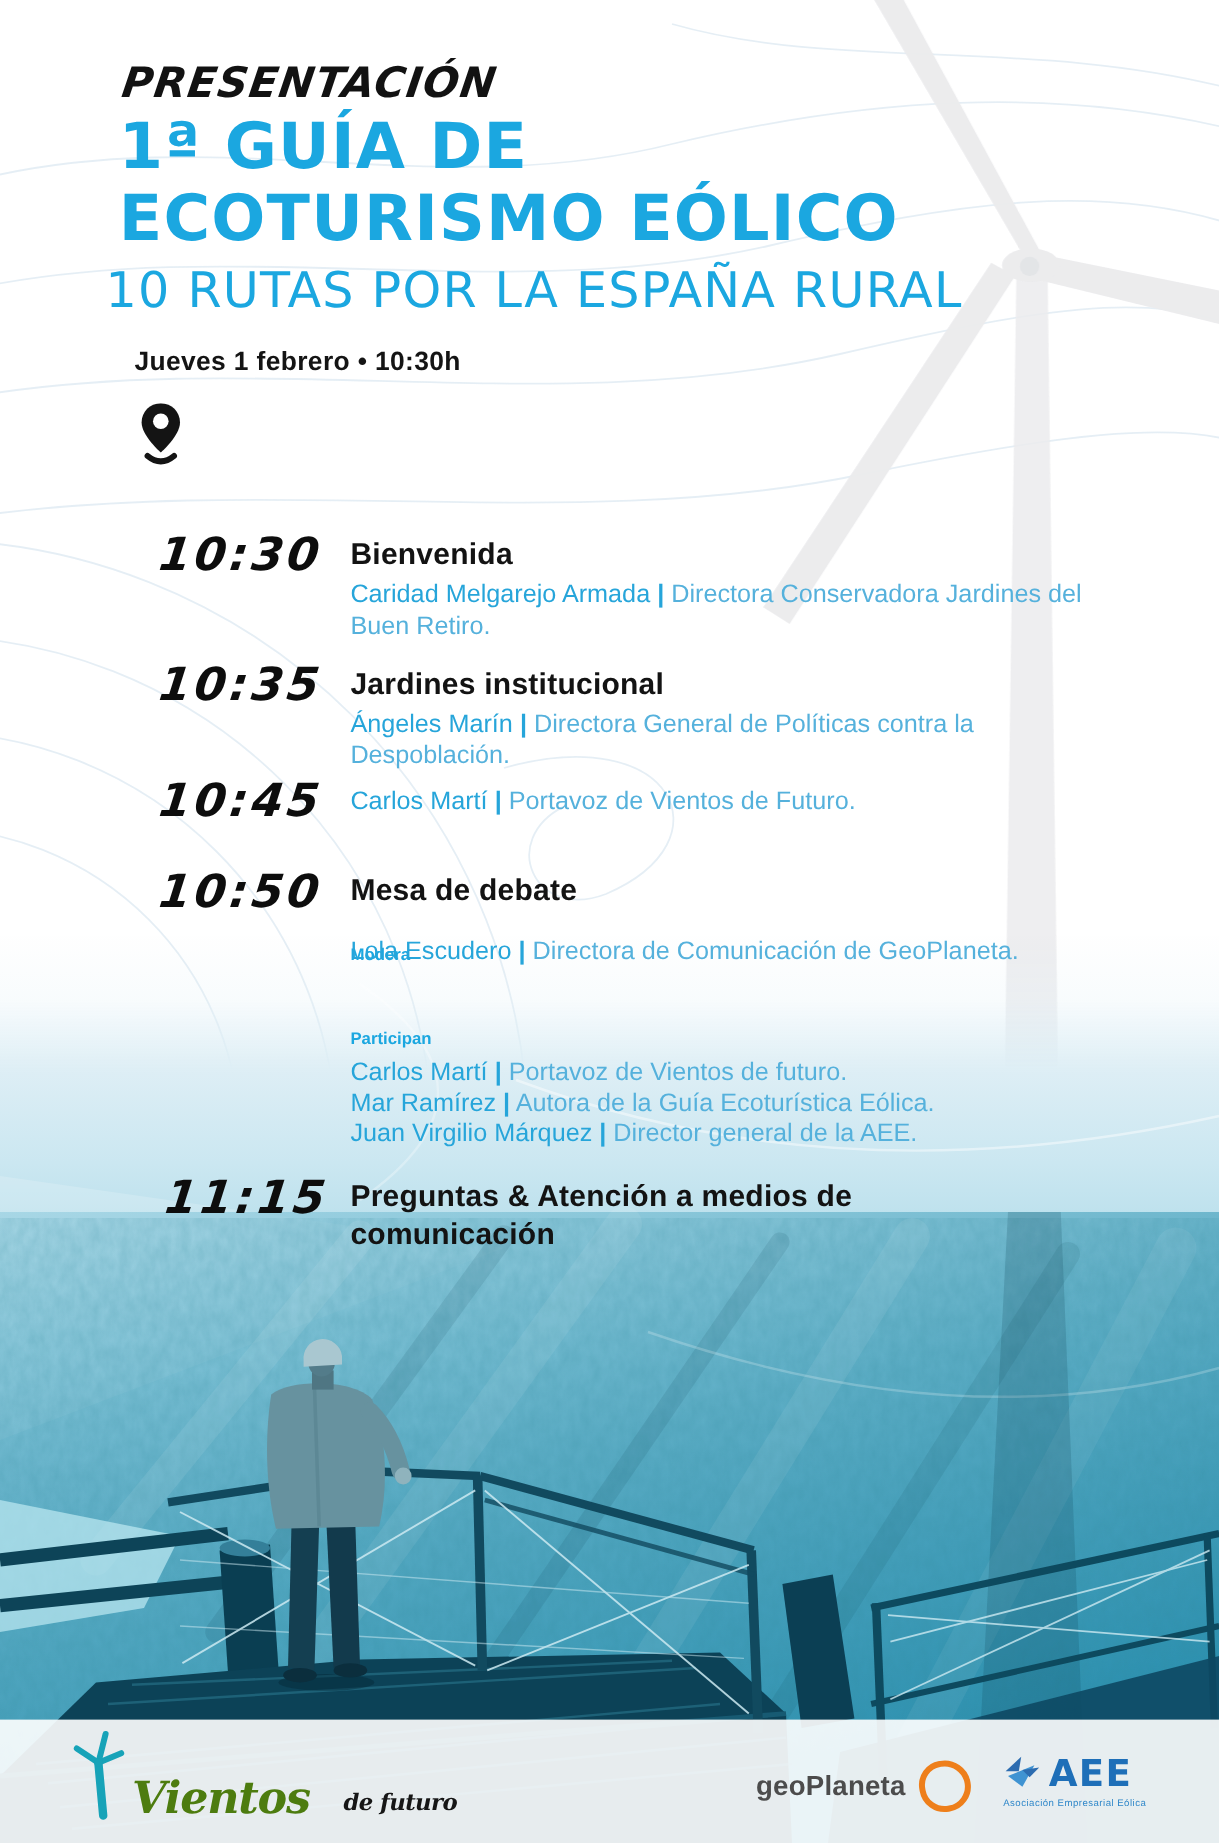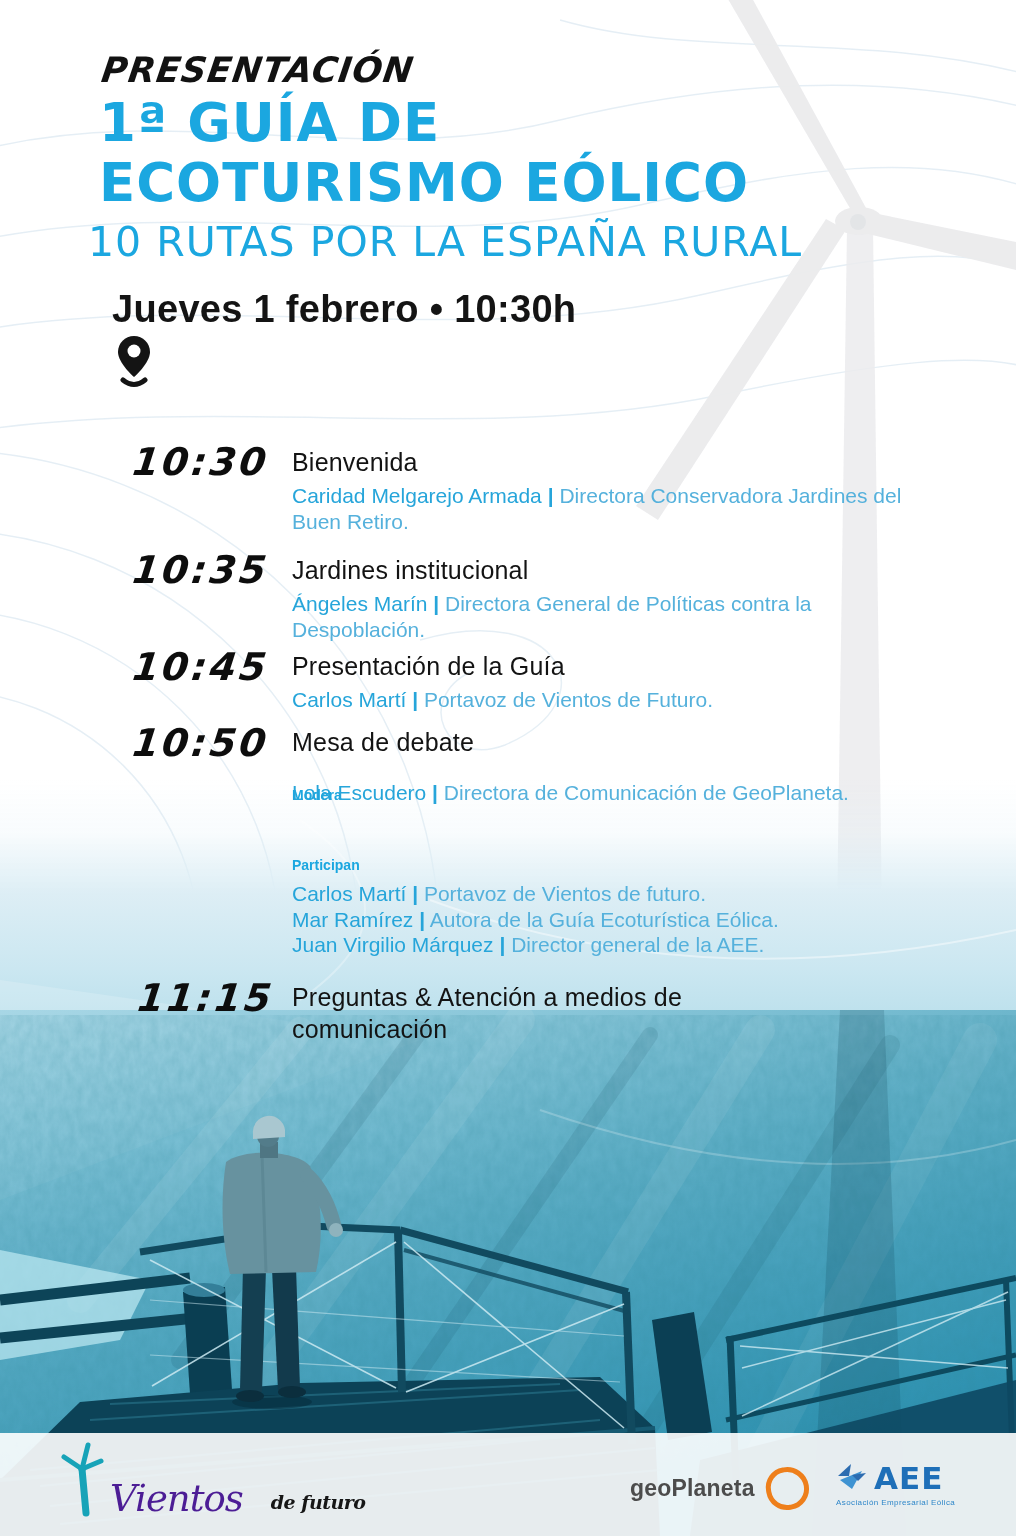--- a/index.html
+++ b/index.html
@@ -26,46 +26,46 @@
   .content > *{position:absolute;}
   
   .kicker{left:102px;top:50px;font-family:"DejaVu Sans",sans-serif;font-size:35px;font-weight:800;
     font-style:italic;color:#121212;letter-spacing:1px;transform:skewX(-8deg);}
   .title1{left:99px;top:96px;font-family:"DejaVu Sans",sans-serif;font-size:53px;font-weight:800;
     color:#1ba7e0;letter-spacing:1px;line-height:1;}
   .title2{left:99px;top:156px;font-family:"DejaVu Sans",sans-serif;font-size:53px;font-weight:800;
     color:#1ba7e0;letter-spacing:1px;line-height:1;}
   .subtitle{left:88px;top:222px;font-family:"DejaVu Sans",sans-serif;font-size:41px;font-weight:500;
     color:#1ba7e0;letter-spacing:1px;line-height:1;}
-  .when{left:112px;top:288px;font-size:38px;font-weight:700;color:#141414;letter-spacing:.3px;}
+  .when{left:112px;top:288px;font-size:22px;font-weight:700;color:#141414;letter-spacing:.3px;}
   .pin{left:116px;top:336px;}
   .where{left:178px;top:340px;font-size:23px;font-weight:700;color:#141414;line-height:30px;}
   
   .time{font-family:"DejaVu Sans",sans-serif;font-size:38px;font-weight:800;font-style:italic;
     color:#0d0d0d;letter-spacing:3px;transform:skewX(-7deg);}
   .t1{left:133px;top:440px}.t2{left:133px;top:548px}.t3{left:133px;top:645px}
   .t4{left:133px;top:721px}.t5{left:138px;top:976px}
-  .atitle{font-size:25px;font-weight:400;color:#131313;letter-spacing:.2px;line-height:32px;}
+  .atitle{font-size:25px;font-weight:700;color:#131313;letter-spacing:.2px;line-height:32px;}
   .c1{left:292px;top:446px;width:660px}.c2{left:292px;top:554px;width:660px}
   .c3{left:292px;top:650px;width:660px}.c4{left:292px;top:726px;width:660px}
   .c5{left:292px;top:981px;width:475px}
   .lines{margin-top:5px;font-size:21px;line-height:25.5px;color:#55b1dc;width:645px;}
   .name{font-weight:400;color:#26a5da;}
   .sep{font-weight:700;color:#26a5da;}
   .role{font-weight:400;color:#55b1dc;}
   .grp-label{font-size:14px;font-weight:700;color:#1ba7e0;}
   .g1{left:292px;top:787px}.gl1{left:292px;top:780px;width:660px}
   .g2{left:292px;top:857px}.gl2{left:292px;top:881px;width:660px}
   .glines p{margin:0;font-size:21px;line-height:25.5px;}
   
   .footer{position:absolute;left:0;top:1433px;width:1016px;height:103px;z-index:3;
     background:rgba(255,255,255,0.9);}
   .vientos{position:absolute;left:60px;top:8px;display:flex;align-items:flex-end;gap:4px;}
-  .vientos .w1{font-family:"DejaVu Serif",serif;font-style:italic;font-weight:400;font-size:37px;
-    color:#4c1d95;line-height:1;letter-spacing:-1px;}
+  .vientos .w1{font-family:"DejaVu Serif",serif;font-style:italic;font-weight:700;font-size:37px;
+    color:#4d7c0f;line-height:1;letter-spacing:-1px;}
   .vientos .w2{font-family:"DejaVu Serif",serif;font-style:italic;font-weight:700;font-size:19px;
     color:#161616;line-height:1;margin-bottom:5px;letter-spacing:-0.5px;margin-left:24px;}
   .geop{position:absolute;left:630px;top:34px;display:flex;align-items:center;gap:11px;}
   .geop .glabel{font-size:23px;font-weight:700;color:#4c4c4c;letter-spacing:.2px;}
   .ring{width:33px;height:33px;border:5px solid #ee7f1b;border-radius:48% 52% 50% 50%;
     transform:rotate(-10deg);}
   .aee{position:absolute;left:836px;top:28px;}
   .aee .row{display:flex;align-items:center;gap:2px;}
   .aee .alabel{font-size:31px;font-weight:800;color:#1e6fb8;letter-spacing:1px;line-height:1;
     font-family:"DejaVu Sans",sans-serif;}
@@ -234,21 +234,20 @@
       <div class="atitle">Jardines institucional</div>
       <div class="lines">
         <span class="name">Ángeles Marín</span>
         <span class="sep">|</span>
         <span class="role">Directora General de Políticas contra la Despoblación.</span>
       </div>
     </div>
 
     <div class="time t3">10:45</div>
     <div class="c3">
-      <div class="atitle">Presentación de la Guía</div>
       <div class="lines">
         <span class="name">Carlos Martí</span>
         <span class="sep">|</span>
         <span class="role">Portavoz de Vientos de Futuro.</span>
       </div>
     </div>
 
     <div class="time t4">10:50</div>
     <div class="c4">
       <div class="atitle">Mesa de debate</div>

